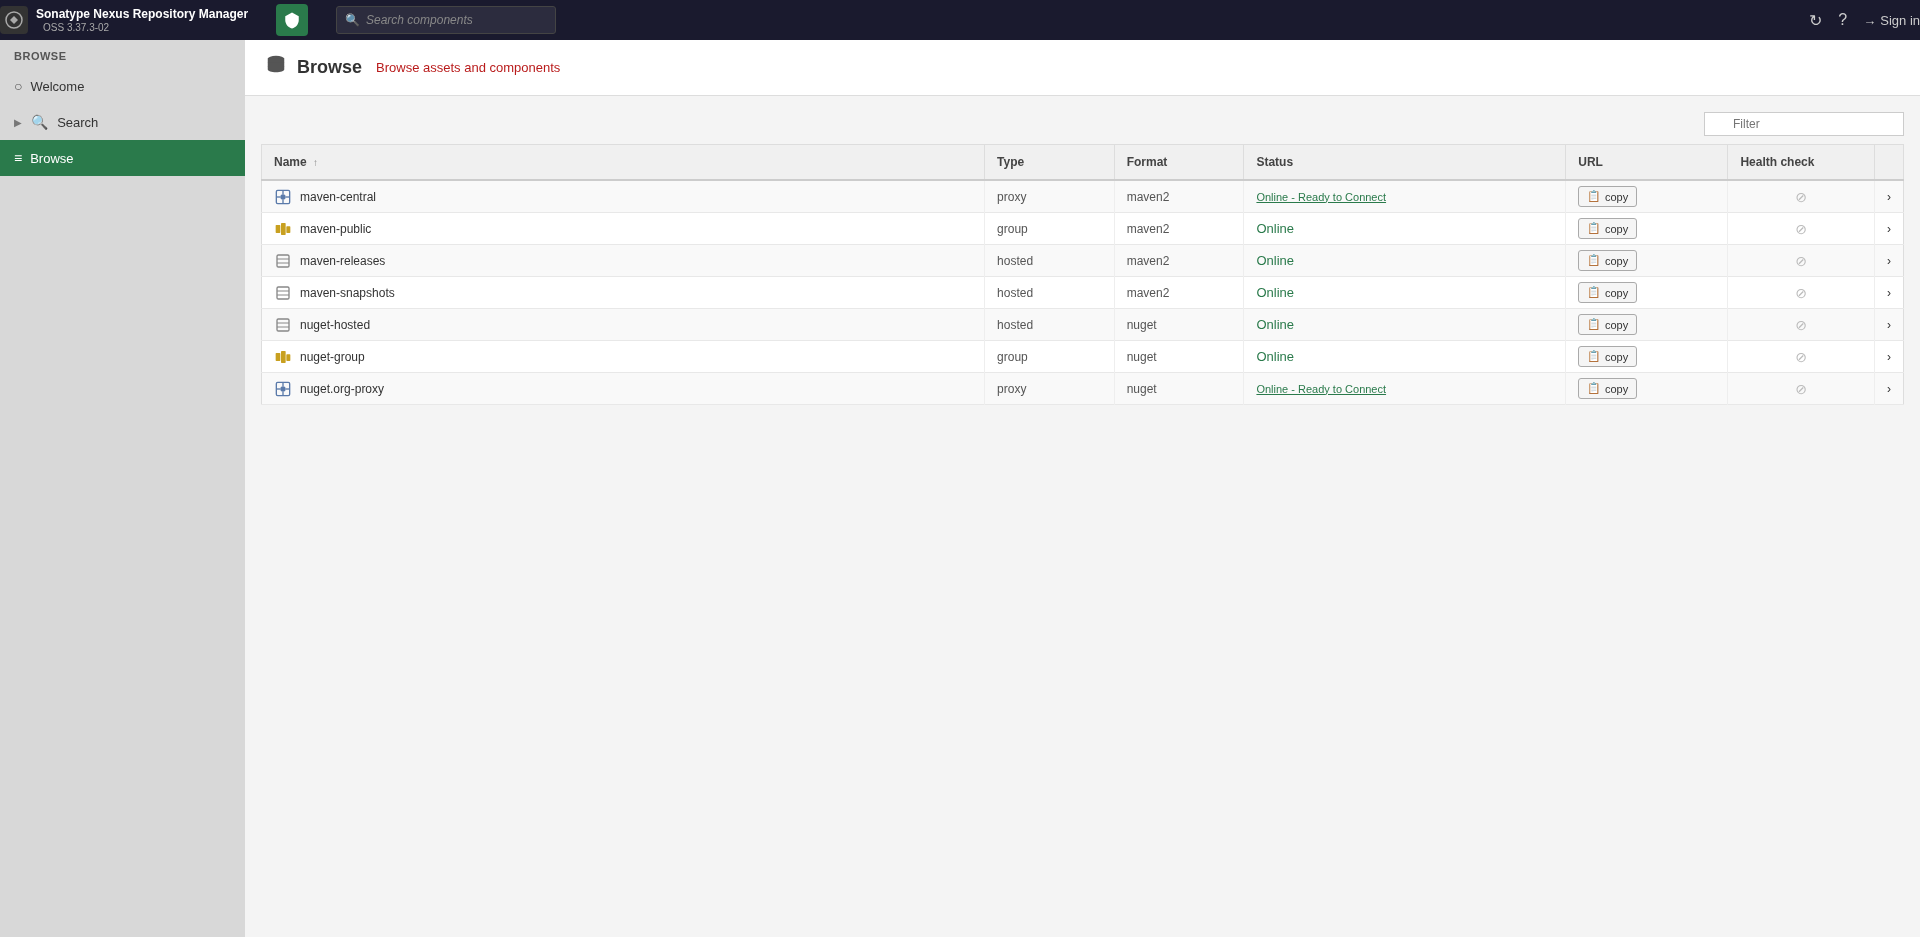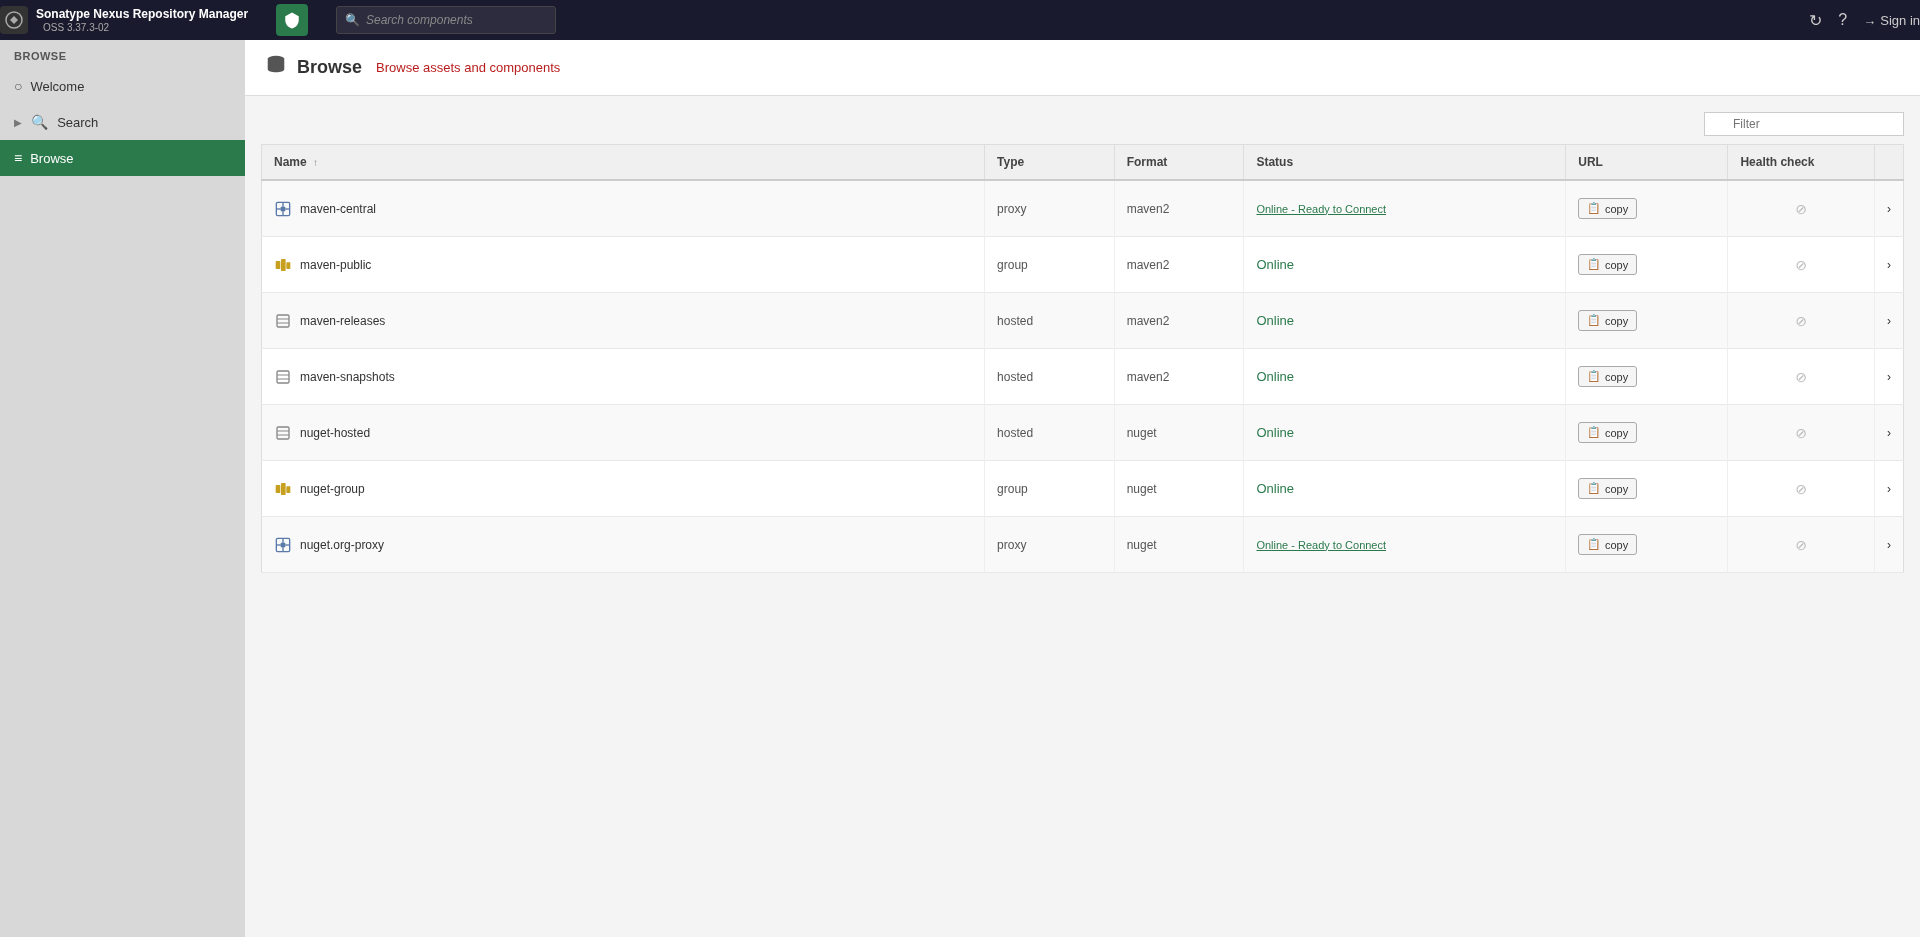--- a/index.html
+++ b/index.html
@@ -190,21 +190,21 @@
       border-right: 1px solid #ddd;
       white-space: nowrap;
     }
     .repo-table thead th:last-child { border-right: none; }
     .repo-table tbody tr {
       border-bottom: 1px solid #e8e8e8;
     }
     .repo-table tbody tr:nth-child(odd) { background: #f9f9f9; }
     .repo-table tbody tr:nth-child(even) { background: #fff; }
     .repo-table tbody td {
-      padding: 17px 12px;
+      padding: 5px 12px;
       font-size: 12px;
       color: #333;
       border-right: 1px solid #eee;
     }
     .repo-table tbody td:last-child { border-right: none; }
 
     .repo-name-cell {
       display: flex;
       align-items: center;
       gap: 8px;

